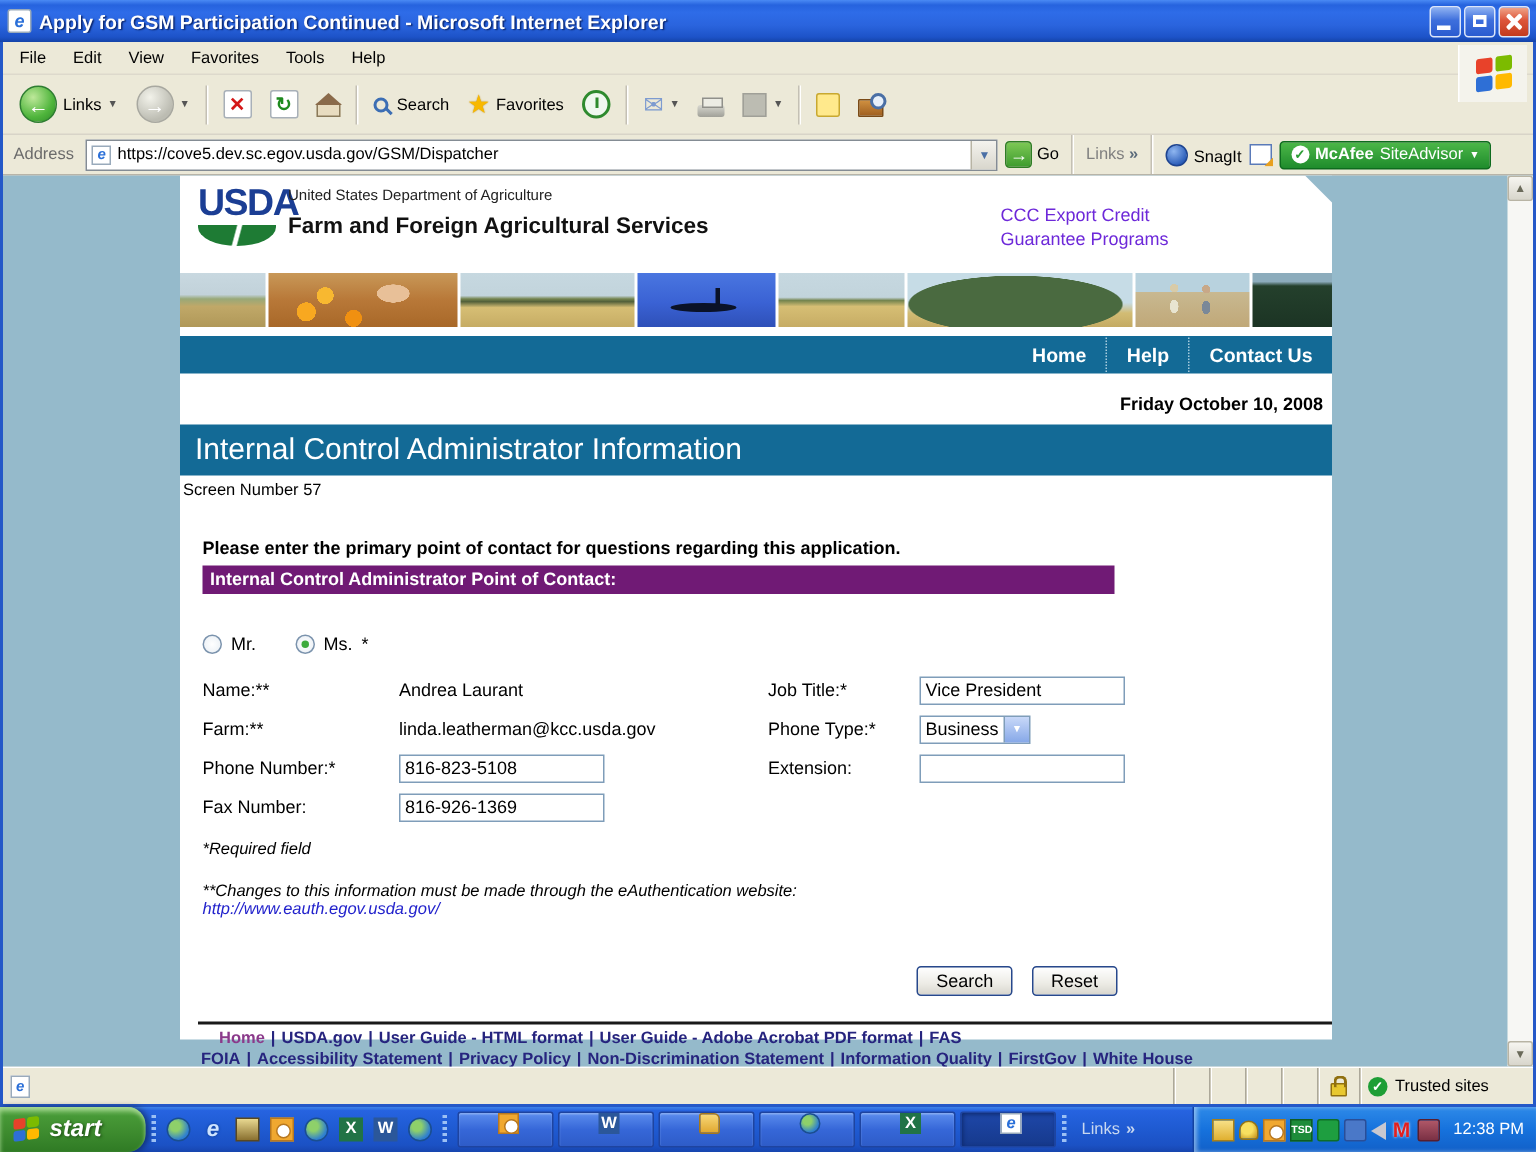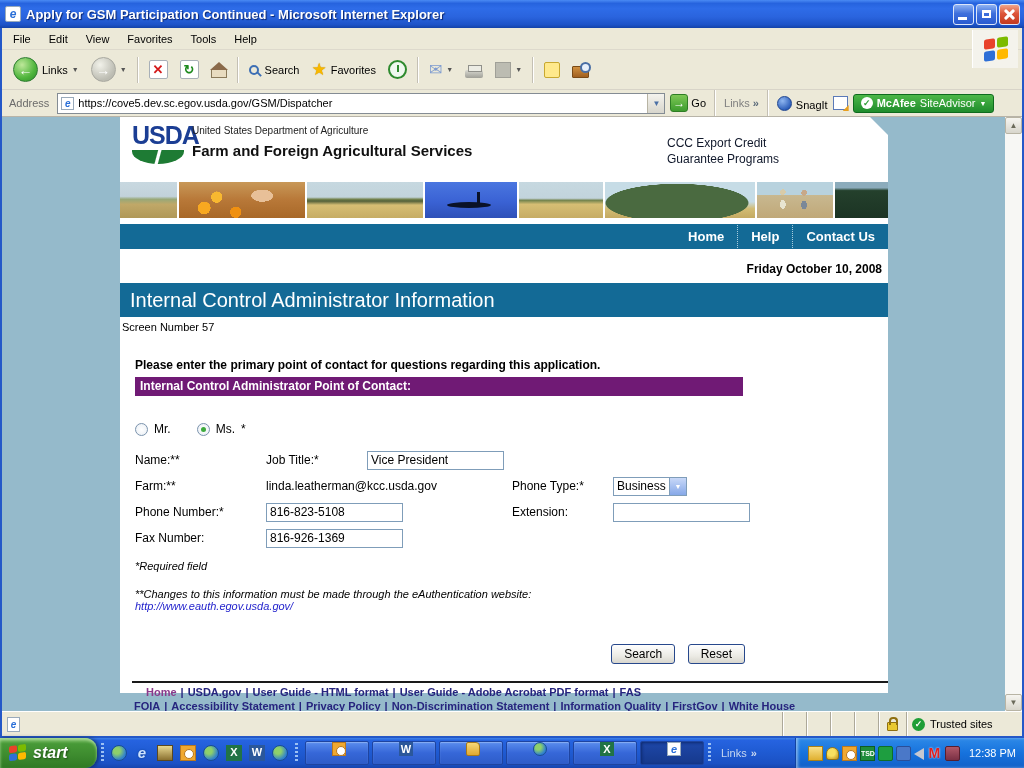--- a/index.html
+++ b/index.html
@@ -83,21 +83,21 @@
   .viewport { height:594px; background:#95BACB; position:relative; overflow:hidden; }
   .content { position:absolute; left:118px; top:0; width:768px; height:576px; background:#fff; }
   .notch { position:absolute; top:0; right:0; width:0; height:0; border-top:18px solid #95BACB; border-left:18px solid transparent; }
 
   .site-header { height:63px; position:relative; }
   .usda-txt { position:absolute; left:12px; top:4px; font-weight:bold; font-size:25px; letter-spacing:-1px; color:#1B3E94; }
   .usda-swoosh { position:absolute; left:12px; top:33px; width:52px; height:14px;
     background:linear-gradient(105deg,#1E7B34 46%,#fff 48%,#fff 52%,#1E7B34 54%); border-radius:0 0 50% 50% / 0 0 90% 90%; }
   .dept { position:absolute; left:72px; top:8px; font-size:10px; color:#222; }
   .agency { position:absolute; left:72px; top:25px; font-size:15px; font-weight:bold; color:#111; }
-  .program { position:absolute; left:547px; top:18px; font-size:12px; color:#0f172a; line-height:16px; }
+  .program { position:absolute; left:547px; top:18px; font-size:12px; color:#6d28d9; line-height:16px; }
 
   .photo-strip { height:36px; margin-top:2px; display:flex; gap:2px; }
   .tile { height:36px; }
   .t1 { width:57px; background:linear-gradient(180deg,#C8D8E0 0%,#C2D2DA 40%,#98A878 48%,#C0A868 62%,#B09858 100%); }
   .t2 { width:126px; background:
       radial-gradient(circle 9px at 20% 72%, #F8A820 70%, transparent 71%),
       radial-gradient(circle 8px at 45% 84%, #F09010 70%, transparent 71%),
       radial-gradient(circle 8px at 30% 42%, #F8B830 70%, transparent 71%),
       radial-gradient(ellipse 18px 10px at 66% 38%, #E8C098 60%, transparent 61%),
       linear-gradient(180deg,#C89858 0%,#B87838 50%,#A86828 100%); }
@@ -376,20 +376,21 @@
           <span class="radio"></span>
           <span>Mr.</span>
           <span class="radio-gap"></span>
           <span class="radio sel"></span>
           <span>Ms.</span>
           <span>*</span>
         </div>
 
         <div class="f-row">
           <span class="fl1">Name:**</span>
+          <span class="fv1">Andrea Laurant</span>
           <span class="fl2">Job Title:*</span>
           <input class="xpinput" value="Vice President" style="">
         </div>
 
         <div class="f-row">
           <span class="fl1">Farm:**</span>
           <span class="fv1">linda.leatherman@kcc.usda.gov</span>
           <span class="fl2">Phone Type:*</span>
           <div class="selbox">
             <span class="selval">Business</span>

